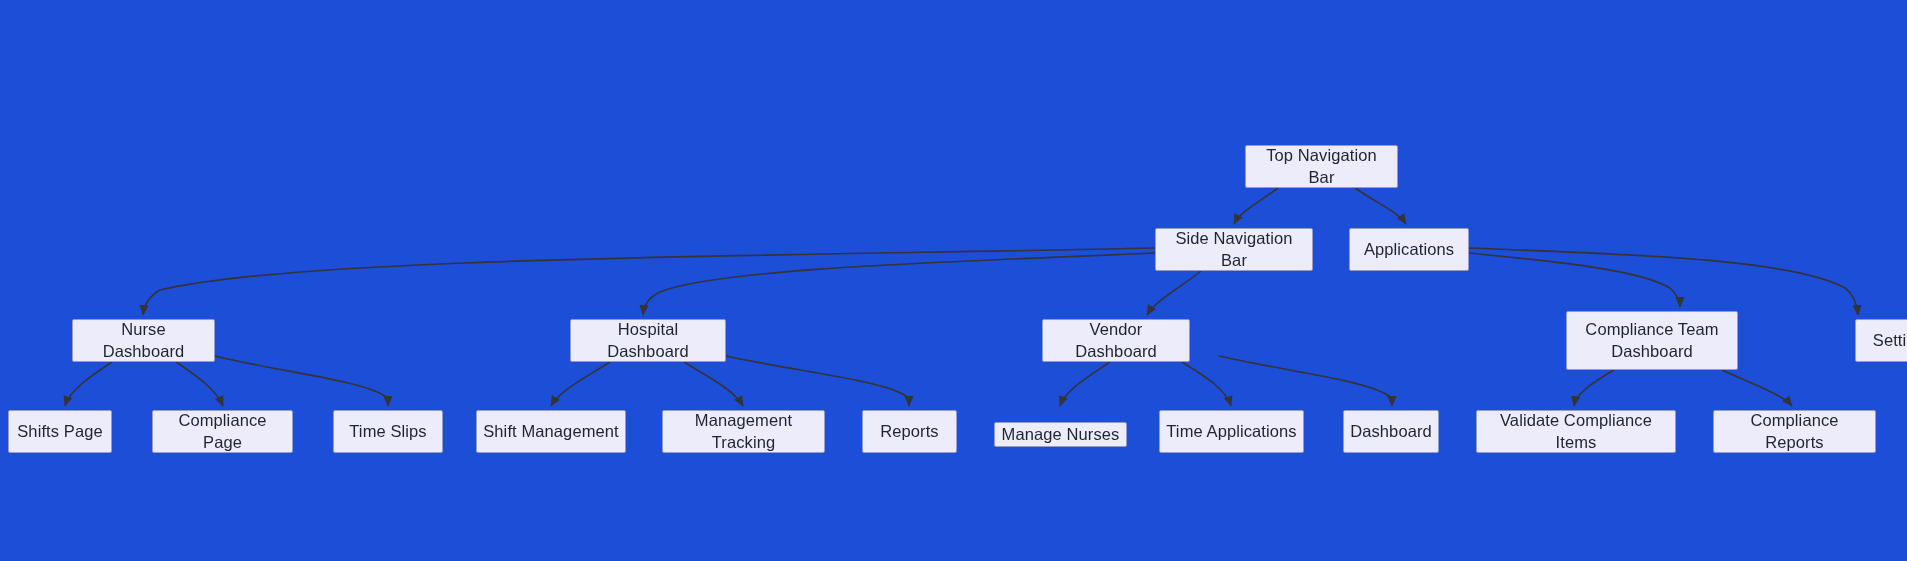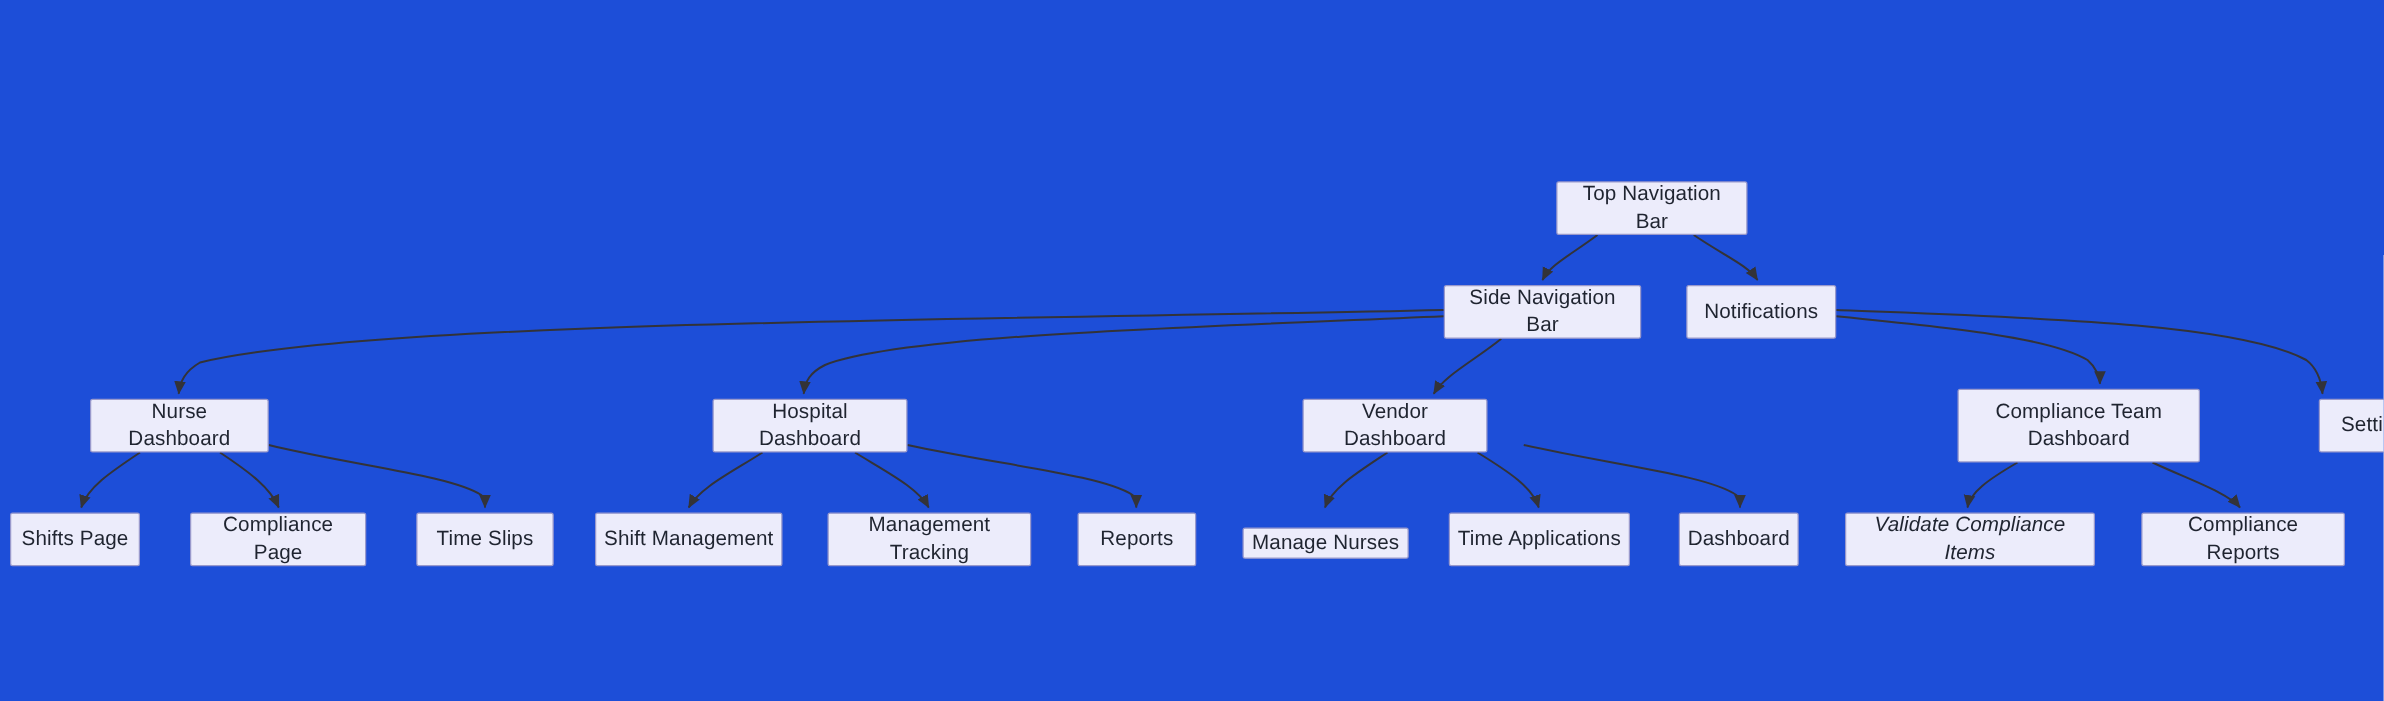--- a/index.html
+++ b/index.html
@@ -86,32 +86,32 @@
   </svg>
 
   <div id="nodes-group">
       <div class="node" style="left: 1245px; top: 145px; width: 153px; height: 43px;">
         <span class="node-label">Top Navigation Bar</span>
       </div>
       <div class="node" style="left: 1155px; top: 228px; width: 158px; height: 43px;">
         <span class="node-label">Side Navigation Bar</span>
       </div>
       <div class="node" style="left: 1349px; top: 228px; width: 120px; height: 43px;">
-        <span class="node-label">Notifications</span>
+        <span class="node-label">Applications</span>
       </div>
       <div class="node" style="left: 72px; top: 319px; width: 143px; height: 43px;">
         <span class="node-label">Nurse Dashboard</span>
       </div>
       <div class="node" style="left: 570px; top: 319px; width: 156px; height: 43px;">
         <span class="node-label">Hospital Dashboard</span>
       </div>
       <div class="node" style="left: 1042px; top: 319px; width: 148px; height: 43px;">
         <span class="node-label">Vendor Dashboard</span>
       </div>
-      <div class="node" style="left: 1566px; top: 311px; width: 194px; height: 59px;">
+      <div class="node" style="left: 1566px; top: 311px; width: 172px; height: 59px;">
         <span class="node-label">Compliance Team
 Dashboard</span>
       </div>
       <div class="node" style="left: 1811px; top: 319px; width: 96px; height: 43px; margin-left: 44px;">
         <span class="node-label">Settings</span>
       </div>
       <div class="node" style="left: 8px; top: 410px; width: 104px; height: 43px;">
         <span class="node-label">Shifts Page</span>
       </div>
       <div class="node" style="left: 152px; top: 410px; width: 141px; height: 43px;">
@@ -131,21 +131,21 @@
       </div>
       <div class="node" style="left: 994px; top: 422px; width: 133px; height: 25px;">
         <span class="node-label">Manage Nurses</span>
       </div>
       <div class="node" style="left: 1159px; top: 410px; width: 145px; height: 43px;">
         <span class="node-label">Time Applications</span>
       </div>
       <div class="node" style="left: 1343px; top: 410px; width: 96px; height: 43px;">
         <span class="node-label">Dashboard</span>
       </div>
-      <div class="node" style="left: 1476px; top: 410px; width: 200px; height: 43px; font-style: italic;">
+      <div class="node" style="left: 1476px; top: 410px; width: 200px; height: 43px;">
         <span class="node-label">Validate Compliance Items</span>
       </div>
       <div class="node" style="left: 1713px; top: 410px; width: 163px; height: 43px; justify-content: flex-end;">
         <span class="node-label">Compliance Reports</span>
       </div>
     </div>
 
 </div>
 
 </body></html>

